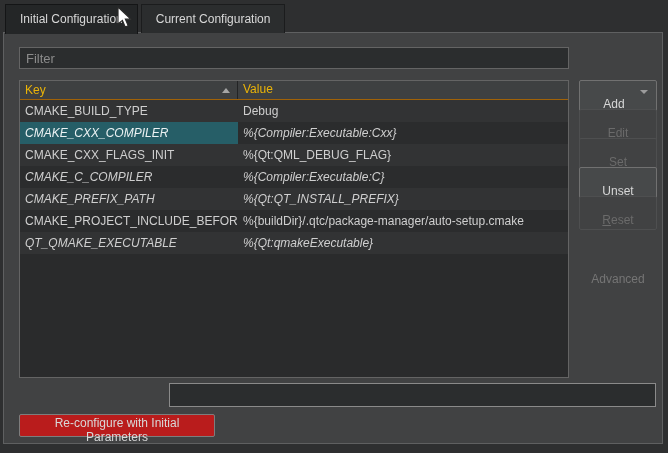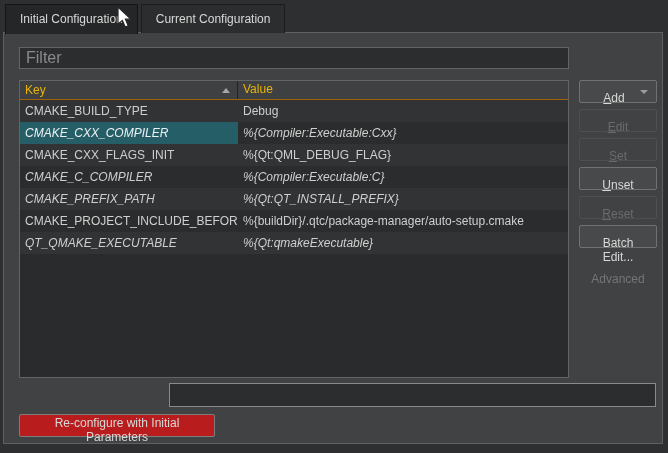--- a/index.html
+++ b/index.html
@@ -18,21 +18,21 @@
   .tab.active{background:#242627;height:29px;border-color:#141516}
   
   .pane{
     position:absolute;left:3px;top:32px;width:660px;height:412px;
     background:#414243;border:1px solid #5f6061;box-sizing:border-box;z-index:1;
   }
   
   .filter{
     position:absolute;left:15px;top:14px;width:550px;height:22px;
     background:#2b2d2e;border:1px solid #646464;box-sizing:border-box;
-    color:#d0d0d0;padding:0 6px;font-family:inherit;font-size:16px;outline:none;
+    color:#d0d0d0;padding:0 6px;font-family:inherit;font-size:13px;outline:none;
   }
   .filter::placeholder{color:#8b8b8b}
   
   .table{
     position:absolute;left:15px;top:47px;width:550px;height:298px;
     border:1px solid #646464;box-sizing:border-box;background:#2a2b2c;overflow:hidden;
   }
   .thead{display:flex;height:18px;background:#3e4041;border-bottom:1px solid #a16207;color:#eab308}
   .th{line-height:17px;padding:0 5px;box-sizing:border-box}
   .th-key{width:218px;border-right:1px solid #232425;display:flex;align-items:center;justify-content:space-between}
@@ -44,21 +44,21 @@
   .td{padding:0 5px;box-sizing:border-box;white-space:nowrap;overflow:hidden}
   .td-key{width:218px}
   .td-val{flex:1}
   .italic{font-style:italic}
   .selected{background:#265e67;color:#ecf2f3}
   
   .btn{
     position:absolute;left:575px;width:78px;height:23px;
     background:#47494a;border:1px solid #717171;border-radius:2px;
     color:#d8d8d8;font-family:inherit;font-size:12px;text-align:center;
-    box-sizing:border-box;padding:10px;cursor:default;
+    box-sizing:border-box;padding:16px;cursor:default;
   }
   .btn.disabled{background:#414243;border-color:#4e4f50;color:#6b6b6b}
   .btn u{text-decoration:underline}
   .btn-add{top:47px}
   .btn-edit{top:76px}
   .btn-set{top:105px}
   .btn-unset{top:134px}
   .btn-reset{top:163px}
   .btn-batch{top:192px}
   .btn-add .btn-text{margin-right:8px}
@@ -141,19 +141,18 @@
   </div>
 
   <button class="btn btn-add">
     <span class="btn-text"><u>A</u>dd</span>
     <span class="add-arrow"></span>
   </button>
   <button class="btn btn-edit disabled"><u>E</u>dit</button>
   <button class="btn btn-set disabled"><u>S</u>et</button>
   <button class="btn btn-unset"><u>U</u>nset</button>
   <button class="btn btn-reset disabled"><u>R</u>eset</button>
-  <button class="btn btn-batch">Batch Edit...</button>
   <div class="advanced">Advanced</div>
 
   <input class="opts-input" type="text" value="" style="">
 
   <button class="reconf">Re-configure with Initial Parameters</button>
 </div>
 
 </body></html>

